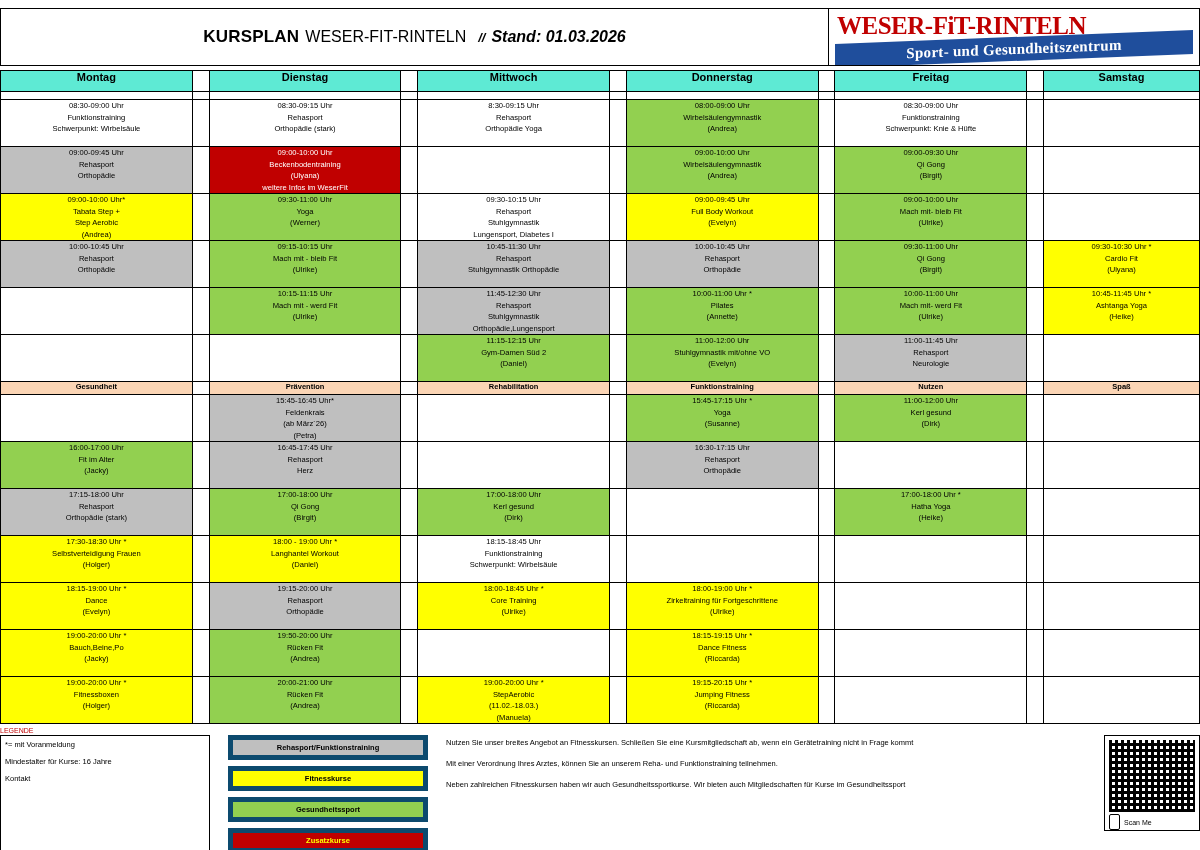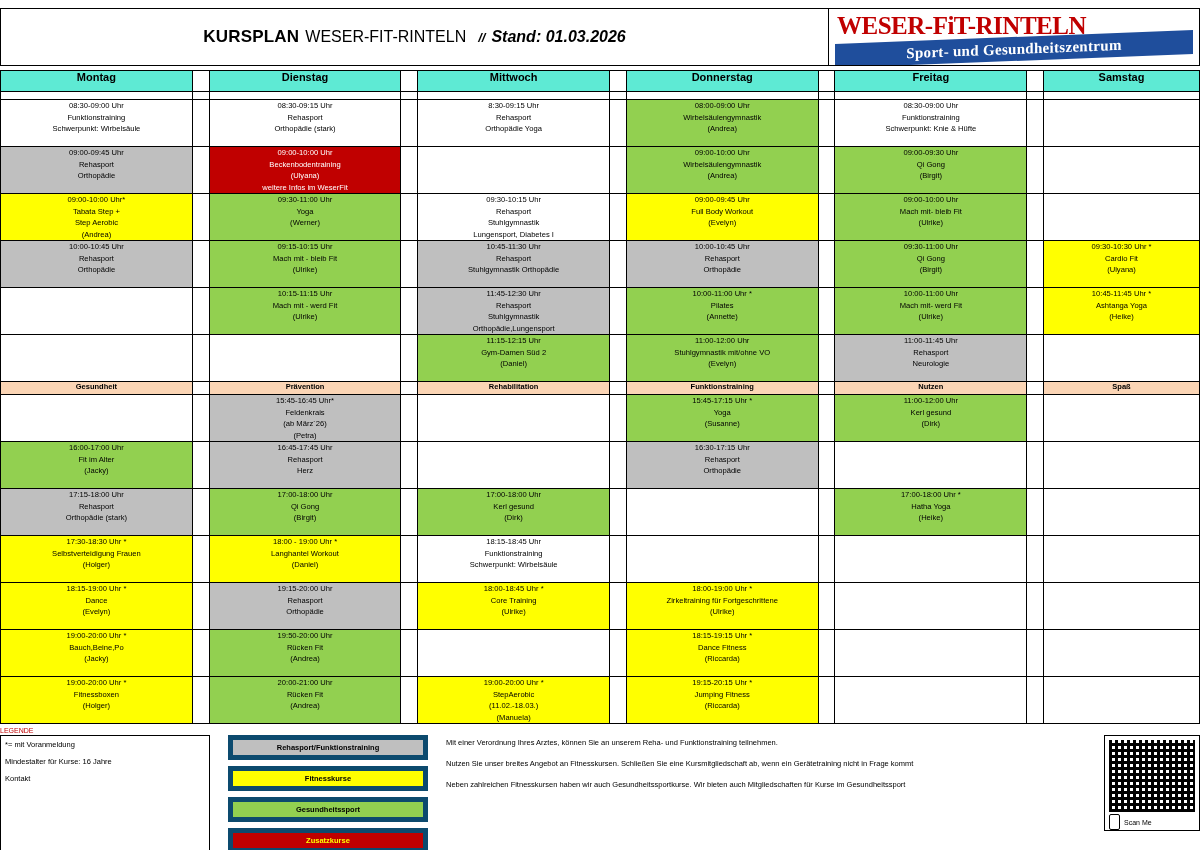--- a/index.html
+++ b/index.html
@@ -586,22 +586,22 @@
       <div class="ln">Mindestalter für Kurse: 16 Jahre</div>
       <div class="ln">Kontakt</div>
     </div>
     <div class="lg-mid">
       <div class="sw gray">Rehasport/Funktionstraining</div>
       <div class="sw y">Fitnesskurse</div>
       <div class="sw g">Gesundheitssport</div>
       <div class="sw r">Zusatzkurse</div>
     </div>
     <div class="lg-text">
+      <div>Nutzen Sie unser breites Angebot an Fitnesskursen. Schließen Sie eine Kursmitgliedschaft ab, wenn ein Gerätetraining nicht in Frage kommt</div>
       <div>Mit einer Verordnung Ihres Arztes, können Sie an unserem Reha- und Funktionstraining teilnehmen.</div>
-      <div>Nutzen Sie unser breites Angebot an Fitnesskursen. Schließen Sie eine Kursmitgliedschaft ab, wenn ein Gerätetraining nicht in Frage kommt</div>
       <div>Neben zahlreichen Fitnesskursen haben wir auch Gesundheitssportkurse. Wir bieten auch Mitgliedschaften für Kurse im Gesundheitssport</div>
     </div>
     <div class="qr">
       <div class="qr-img"></div>
       <div class="qr-cap">
         <span class="qr-phone"></span>
         <span>Scan Me</span>
       </div>
     </div>
   </div>

